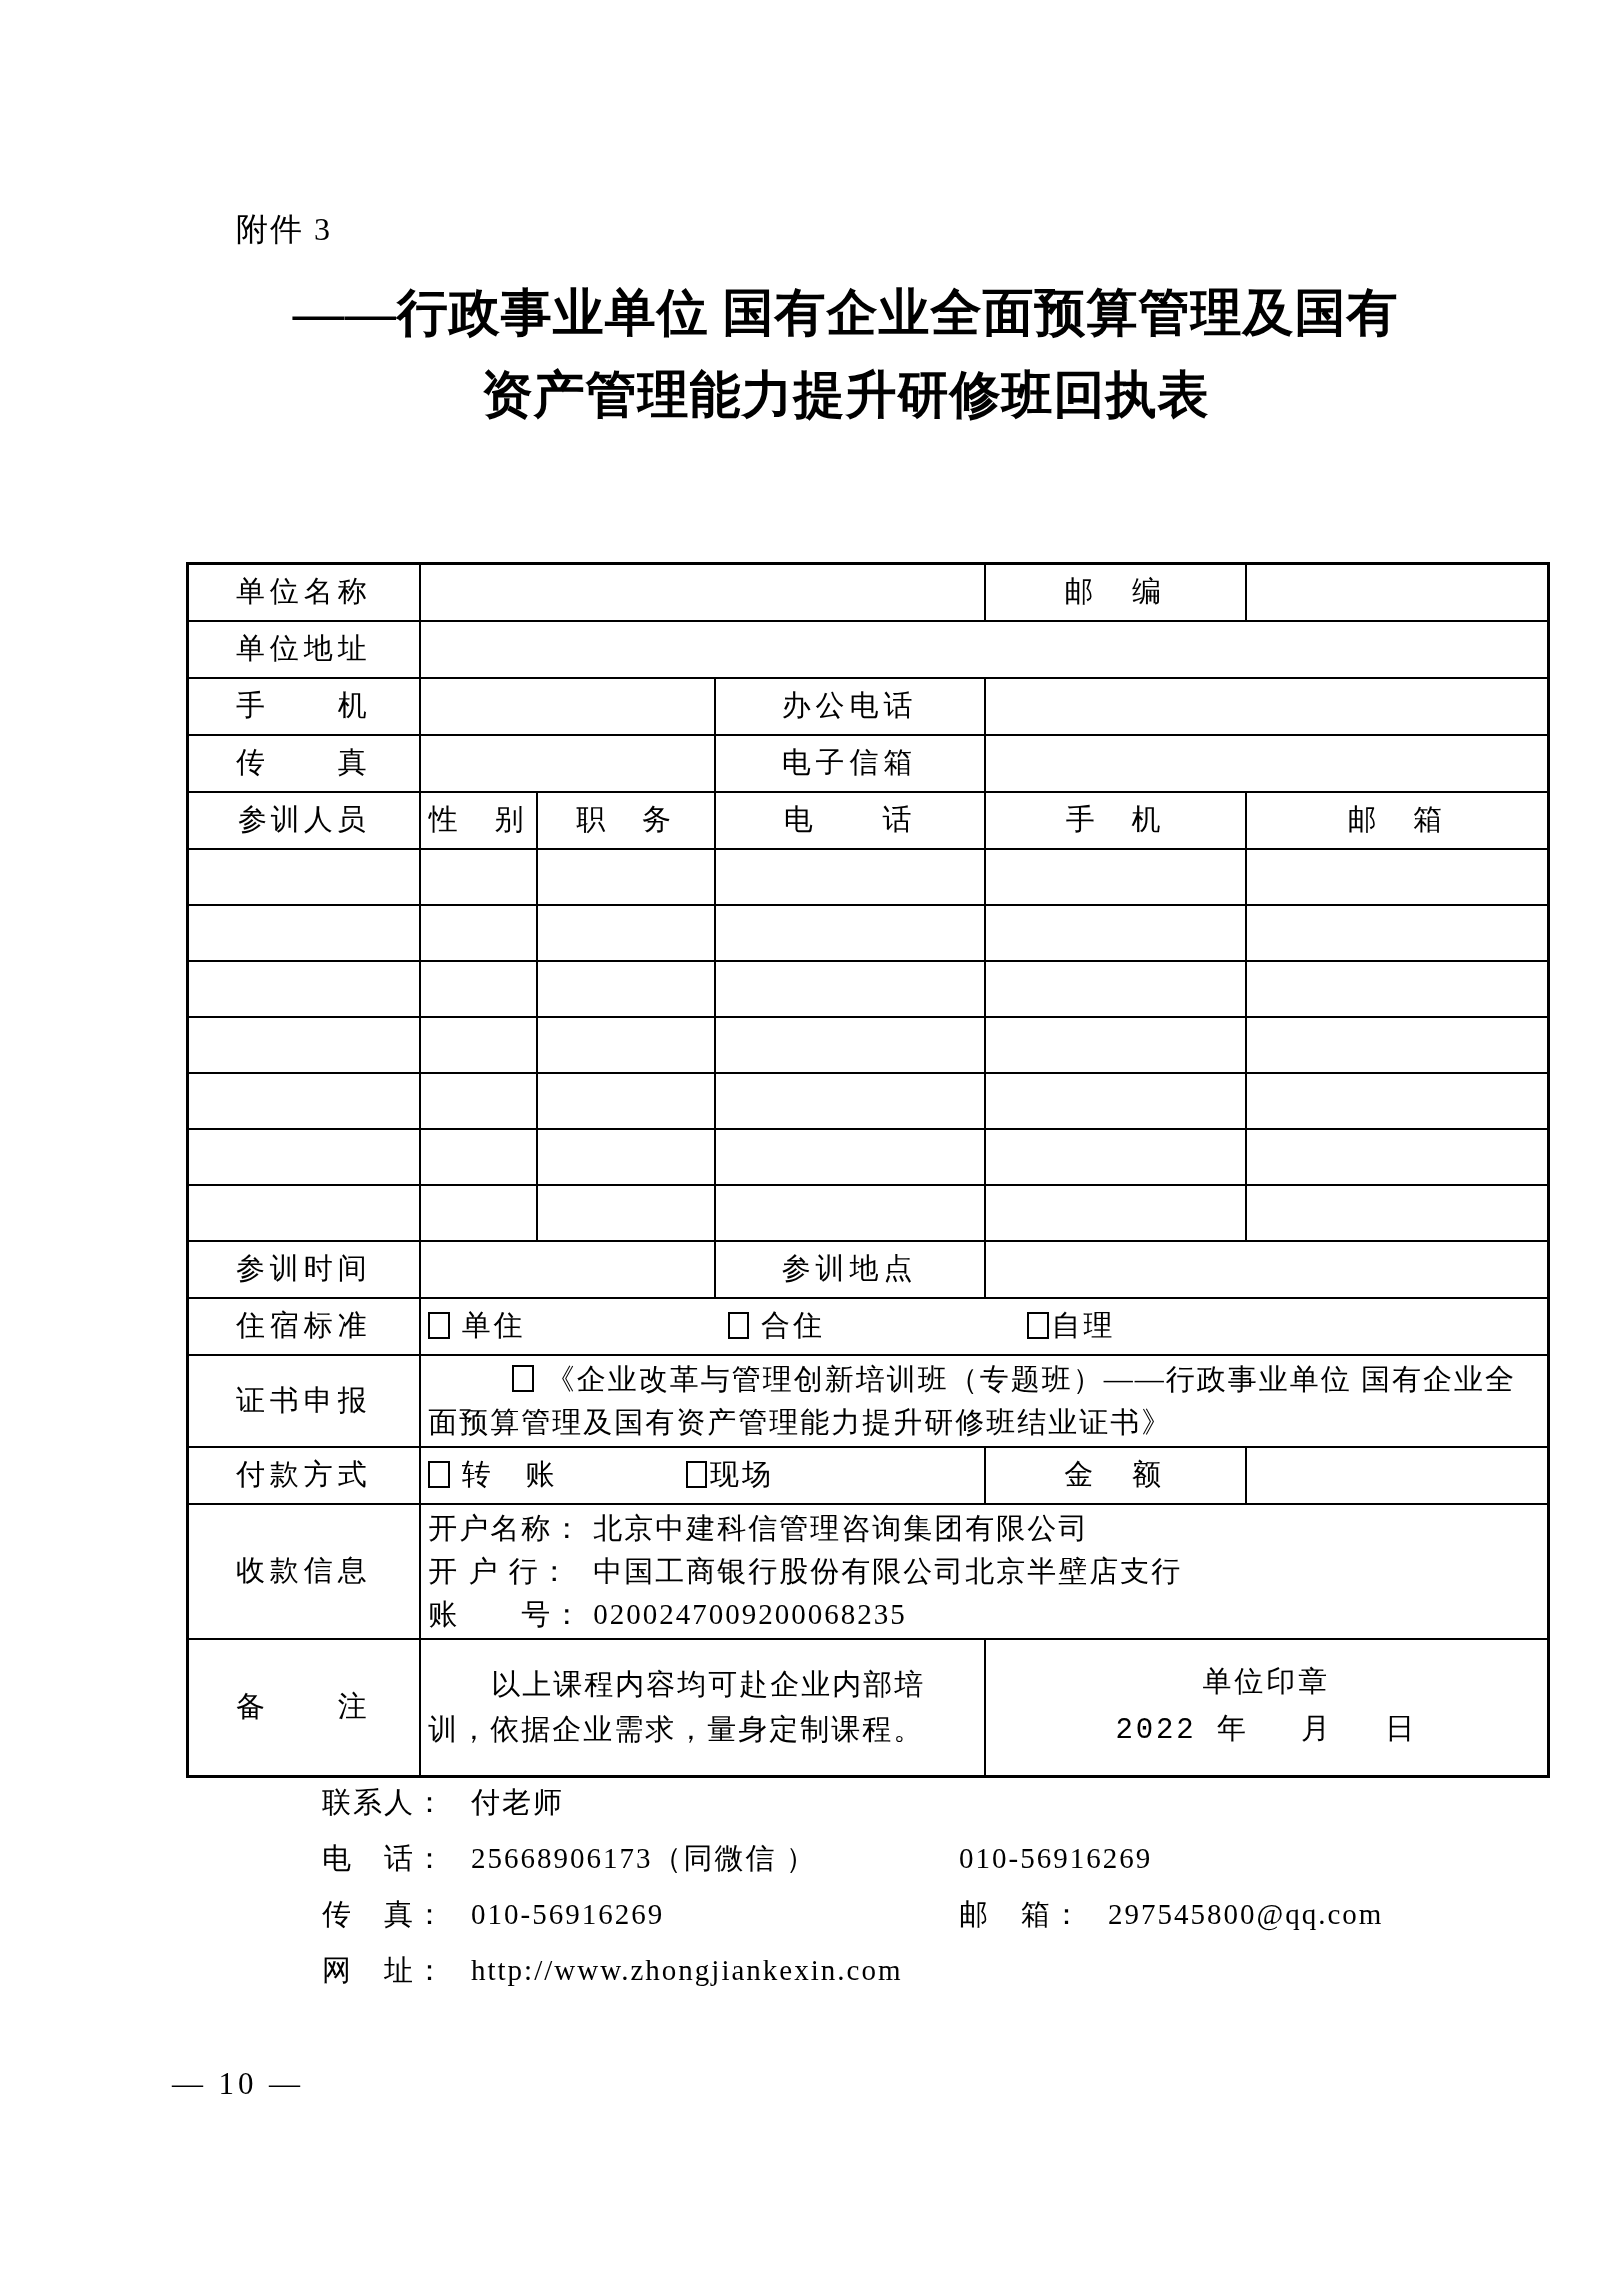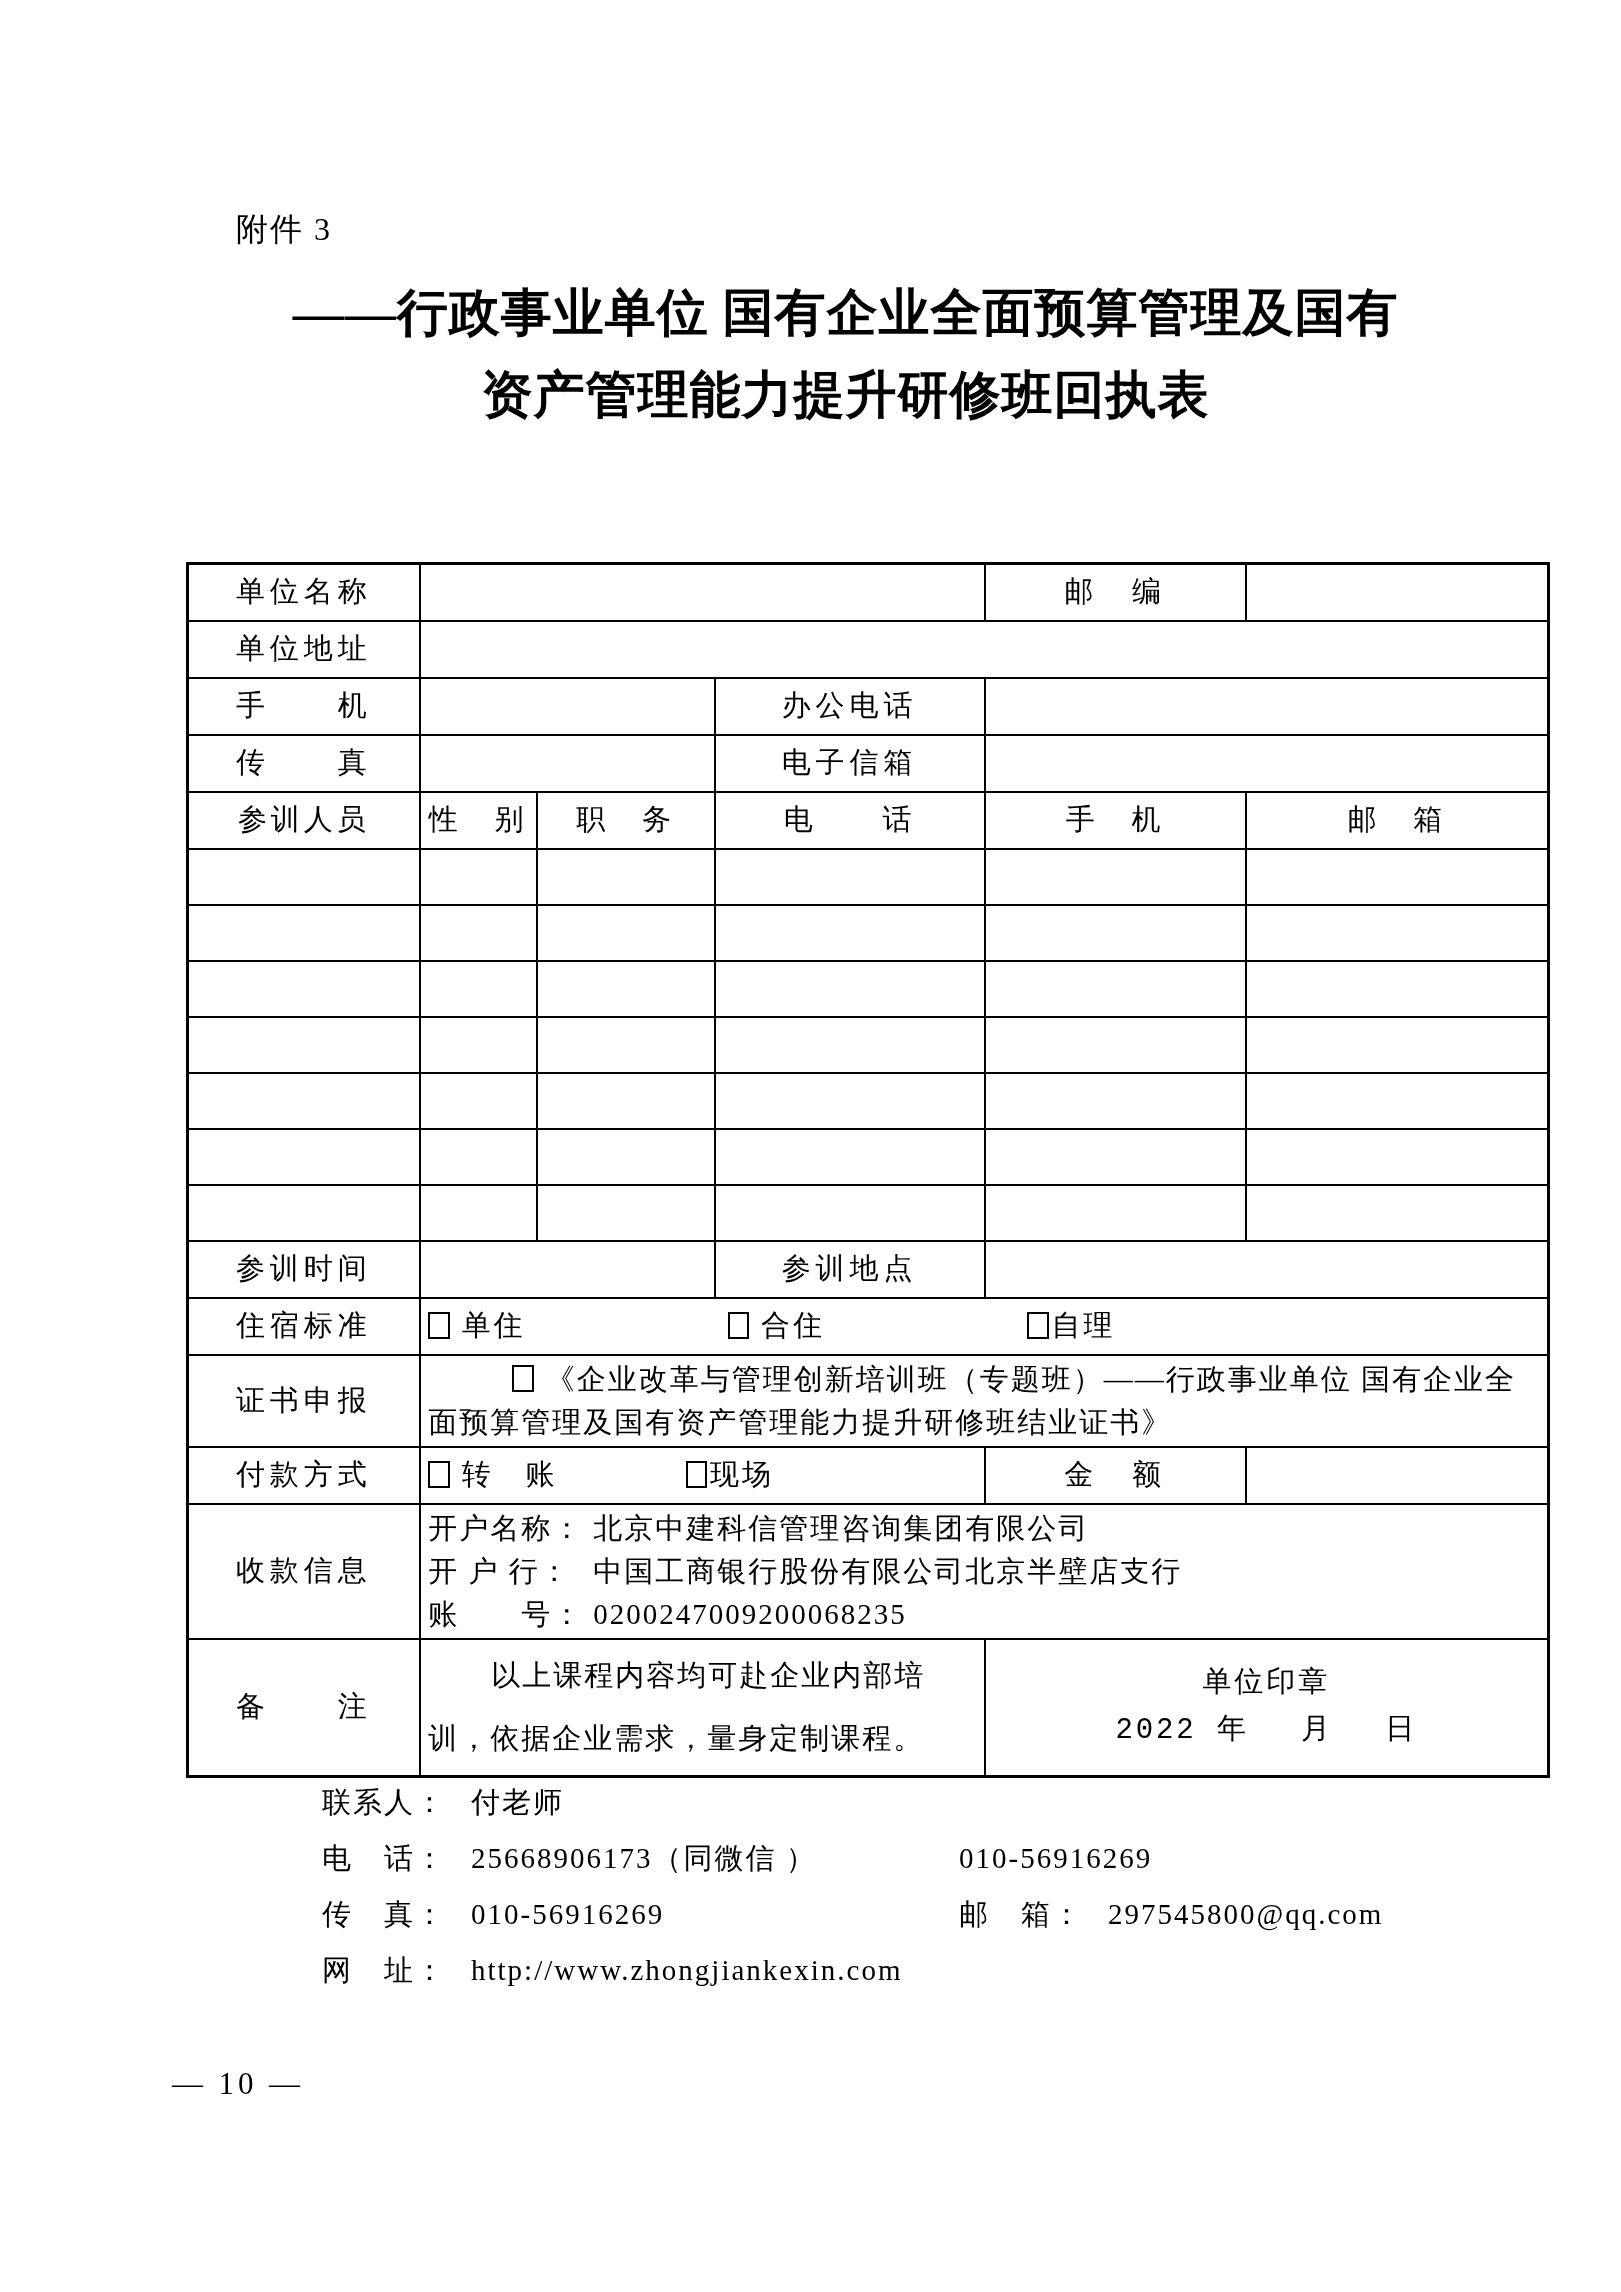--- a/index.html
+++ b/index.html
@@ -55,21 +55,21 @@
   td.pay-opts .opt.gap { margin-right: 118px; }
 
   td.cert-cell { padding: 5.9px 11.8px 5.9px 9.8px; }
   .cert-text { margin: 0; text-indent: 84px; line-height: 43px; letter-spacing: 2px; text-align: left; }
 
   td.bank-cell { padding: 5.9px 9.8px; }
   .bank-line { line-height: 43px; letter-spacing: 2px; white-space: nowrap; }
   .bank-line .b-lbl { display: inline-block; min-width: 165px; }
 
   td.note-text-cell { padding: 7.8px 13.7px; }
-  .note-text { margin: 0; text-indent: 63px; line-height: 63px; letter-spacing: 2px; }
+  .note-text { margin: 0; text-indent: 63px; line-height: 45px; letter-spacing: 2px; }
   td.seal-cell { text-align: center; font-family: Liberation Mono, monospace; }
   .seal-line { line-height: 47px; letter-spacing: 2.9px; }
 
   .footer {
     position: absolute; left: 287px; top: 1774px;
     font-size: 29px; line-height: 56px; letter-spacing: 2px;
   }
   .f-line .f-lbl { display: inline-block; min-width: 149px; }
   .f-line .f-val-fixed { display: inline-block; min-width: 488px; }
 

